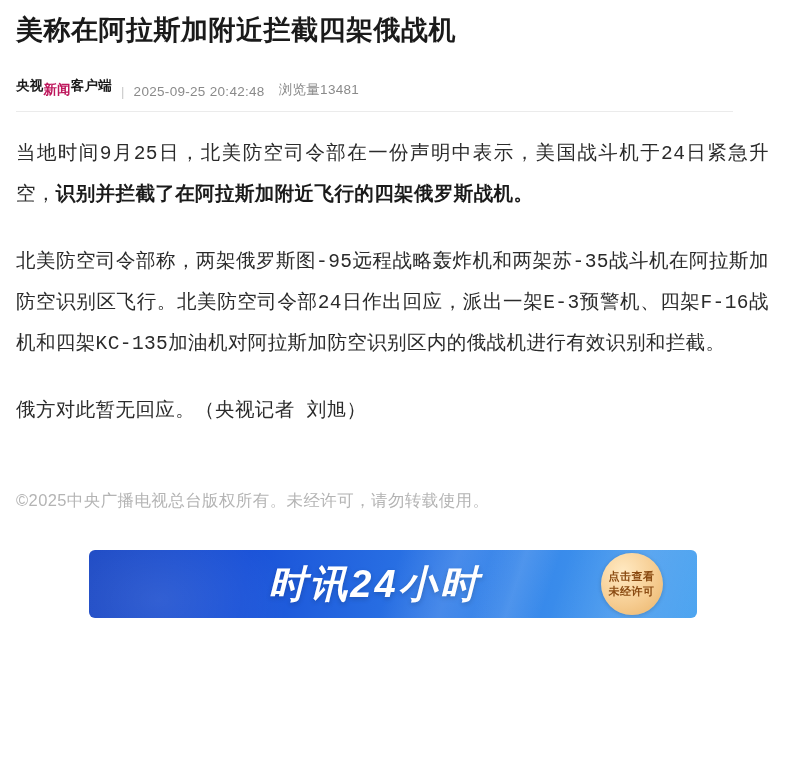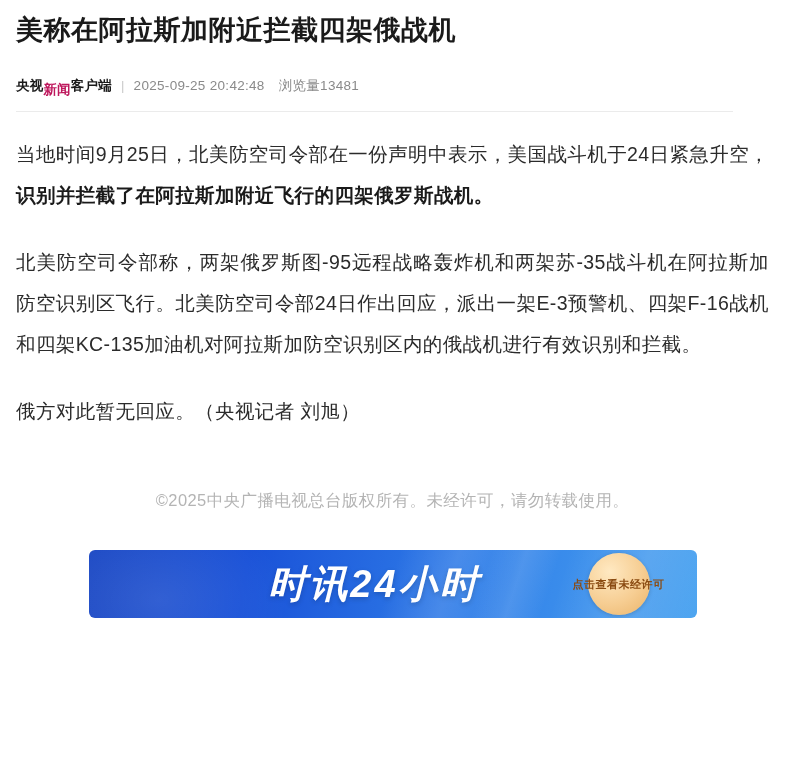--- a/index.html
+++ b/index.html
@@ -25,21 +25,21 @@
     font-size: 27px;
     font-weight: bold;
     color: #1a1a1a;
     line-height: 1.35;
     letter-spacing: 0.5px;
     padding-top: 12px;
     margin: 0;
   }
   .meta-row {
     display: flex;
-    align-items: center;
+    align-items: flex-end;
     margin-top: 24px;
     font-size: 13.5px;
     color: #8a8a8a;
     letter-spacing: 0.3px;
   }
   .source-logo {
     display: inline-flex;
     align-items: center;
     font-size: 13.5px;
     font-weight: bold;
@@ -64,39 +64,39 @@
     color: #8a8a8a;
     margin-left: 14px;
   }
   .divider {
     margin-top: 12px;
     border-top: 1px solid #ebebeb;
     width: 717px;
   }
   .body-copy {
     margin-top: 22px;
+    font-family: Liberation Mono, monospace;
   }
   .para {
     font-size: 19.5px;
     line-height: 41px;
     color: #2b2b2b;
     letter-spacing: 0.4px;
     margin: 0 0 26px 0;
     text-align: justify;
   }
   .para strong {
     font-weight: bold;
     color: #1a1a1a;
   }
   .copyright {
     margin-top: 58px;
     font-size: 16.5px;
     color: #b4b4b4;
     letter-spacing: 0.4px;
-    text-align: center;
   }
   .banner-wrap {
     margin-top: 38px;
     display: flex;
     justify-content: center;
   }
   .banner {
     position: relative;
     width: 608px;
     height: 68px;
@@ -132,29 +132,29 @@
     font-size: 38px;
     font-weight: bold;
     font-style: italic;
     color: #ffffff;
     letter-spacing: 3px;
     text-shadow: 0 2px 5px rgba(0,0,0,0.18);
     margin-left: -36px;
   }
   .banner-badge {
     position: absolute;
-    right: 47px;
+    right: 34px;
     top: 50%;
     transform: translateY(-50%);
     width: 62px;
     height: 62px;
     border-radius: 50%;
     background: radial-gradient(circle at 35% 30%, #ffe9c2 0%, #f6cd92 55%, #eab368 100%);
     display: flex;
-    flex-direction: row;
+    flex-direction: column;
     align-items: center;
     justify-content: center;
     box-shadow: 0 1px 4px rgba(0,0,0,0.18);
   }
   .banner-badge span {
     font-size: 11px;
     font-weight: bold;
     color: #8a4b12;
     line-height: 15px;
     letter-spacing: 0.5px;

